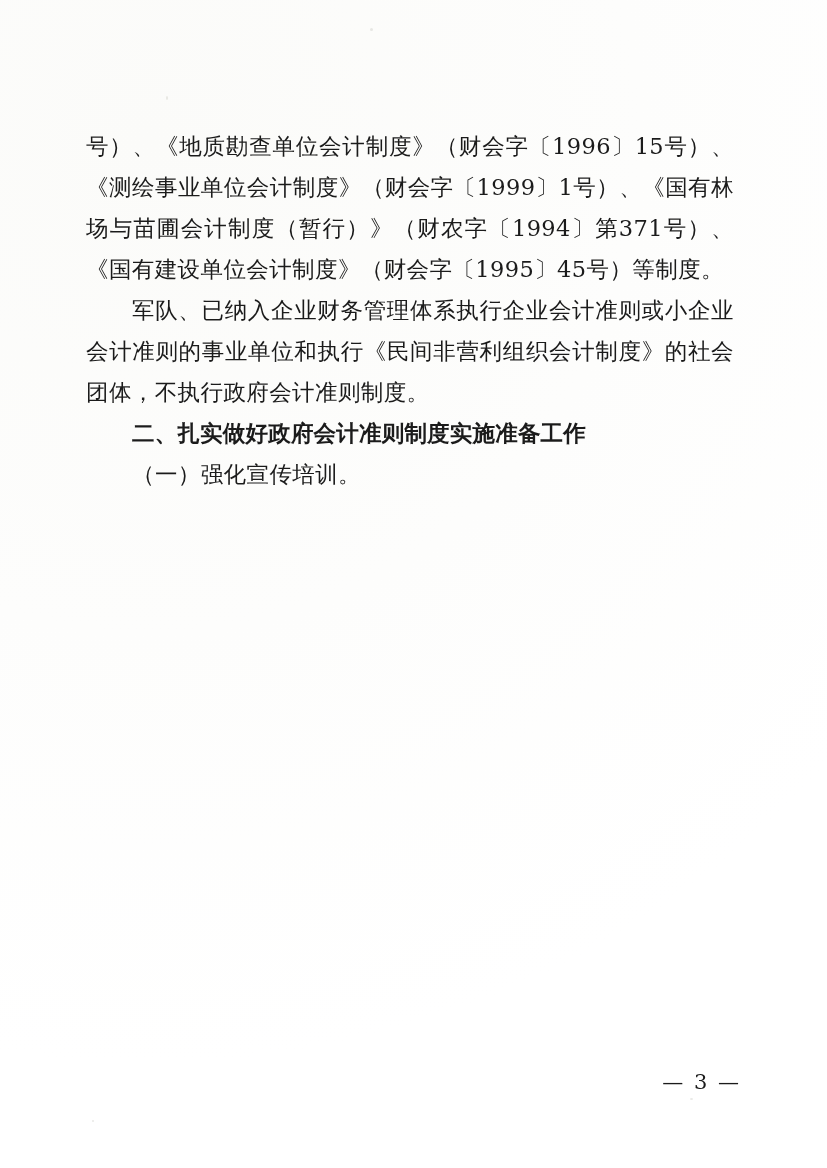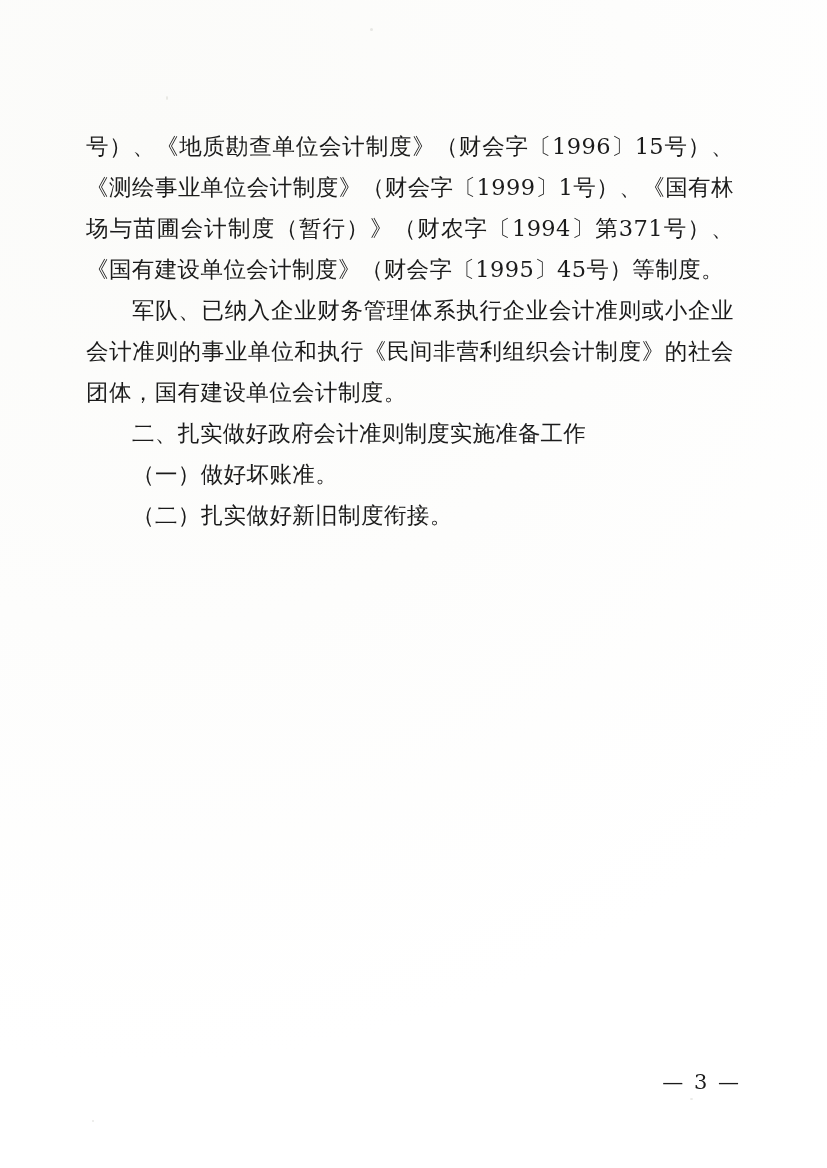--- a/index.html
+++ b/index.html
@@ -42,21 +42,21 @@
     letter-spacing: 0.4px;
     text-align: justify;
     text-justify: inter-ideograph;
     font-family: "DejaVu Serif", "Liberation Serif", serif;
   }
   p.indent {
     text-indent: 46px;
   }
   p.heading {
     text-indent: 46px;
-    font-weight: normal;
+    font-weight: bold;
     letter-spacing: 0.2px;
   }
   .footer {
     position: absolute;
     left: 0;
     right: 86px;
     bottom: 74px;
     text-align: right;
     font-size: 21px;
     color: #1b1b1b;
@@ -69,20 +69,19 @@
 
 <div class="page">
 
   <div class="speck" style="left:370px; top:28px; width:3px; height:3px;"></div>
   <div class="speck" style="left:166px; top:96px; width:2px; height:4px;"></div>
   <div class="speck" style="left:92px; top:1120px; width:2px; height:2px;"></div>
   <div class="speck" style="left:690px; top:1098px; width:3px; height:2px;"></div>
 
   <div class="content">
     <p class="">号）、《地质勘查单位会计制度》（财会字〔1996〕15号）、《测绘事业单位会计制度》（财会字〔1999〕1号）、《国有林场与苗圃会计制度（暂行）》（财农字〔1994〕第371号）、《国有建设单位会计制度》（财会字〔1995〕45号）等制度。</p>
-    <p class="indent">军队、已纳入企业财务管理体系执行企业会计准则或小企业会计准则的事业单位和执行《民间非营利组织会计制度》的社会团体，国有建设单位会计制度。</p>
+    <p class="indent">军队、已纳入企业财务管理体系执行企业会计准则或小企业会计准则的事业单位和执行《民间非营利组织会计制度》的社会团体，不执行政府会计准则制度。</p>
     <p class="heading">二、扎实做好政府会计准则制度实施准备工作</p>
-    <p class="indent">（一）做好坏账准。</p>
-    <p class="indent">（二）扎实做好新旧制度衔接。</p>
+    <p class="indent">（一）强化宣传培训。</p>
   </div>
 
   <div class="footer">— 3 —</div>
 </div>
 
 </body></html>

